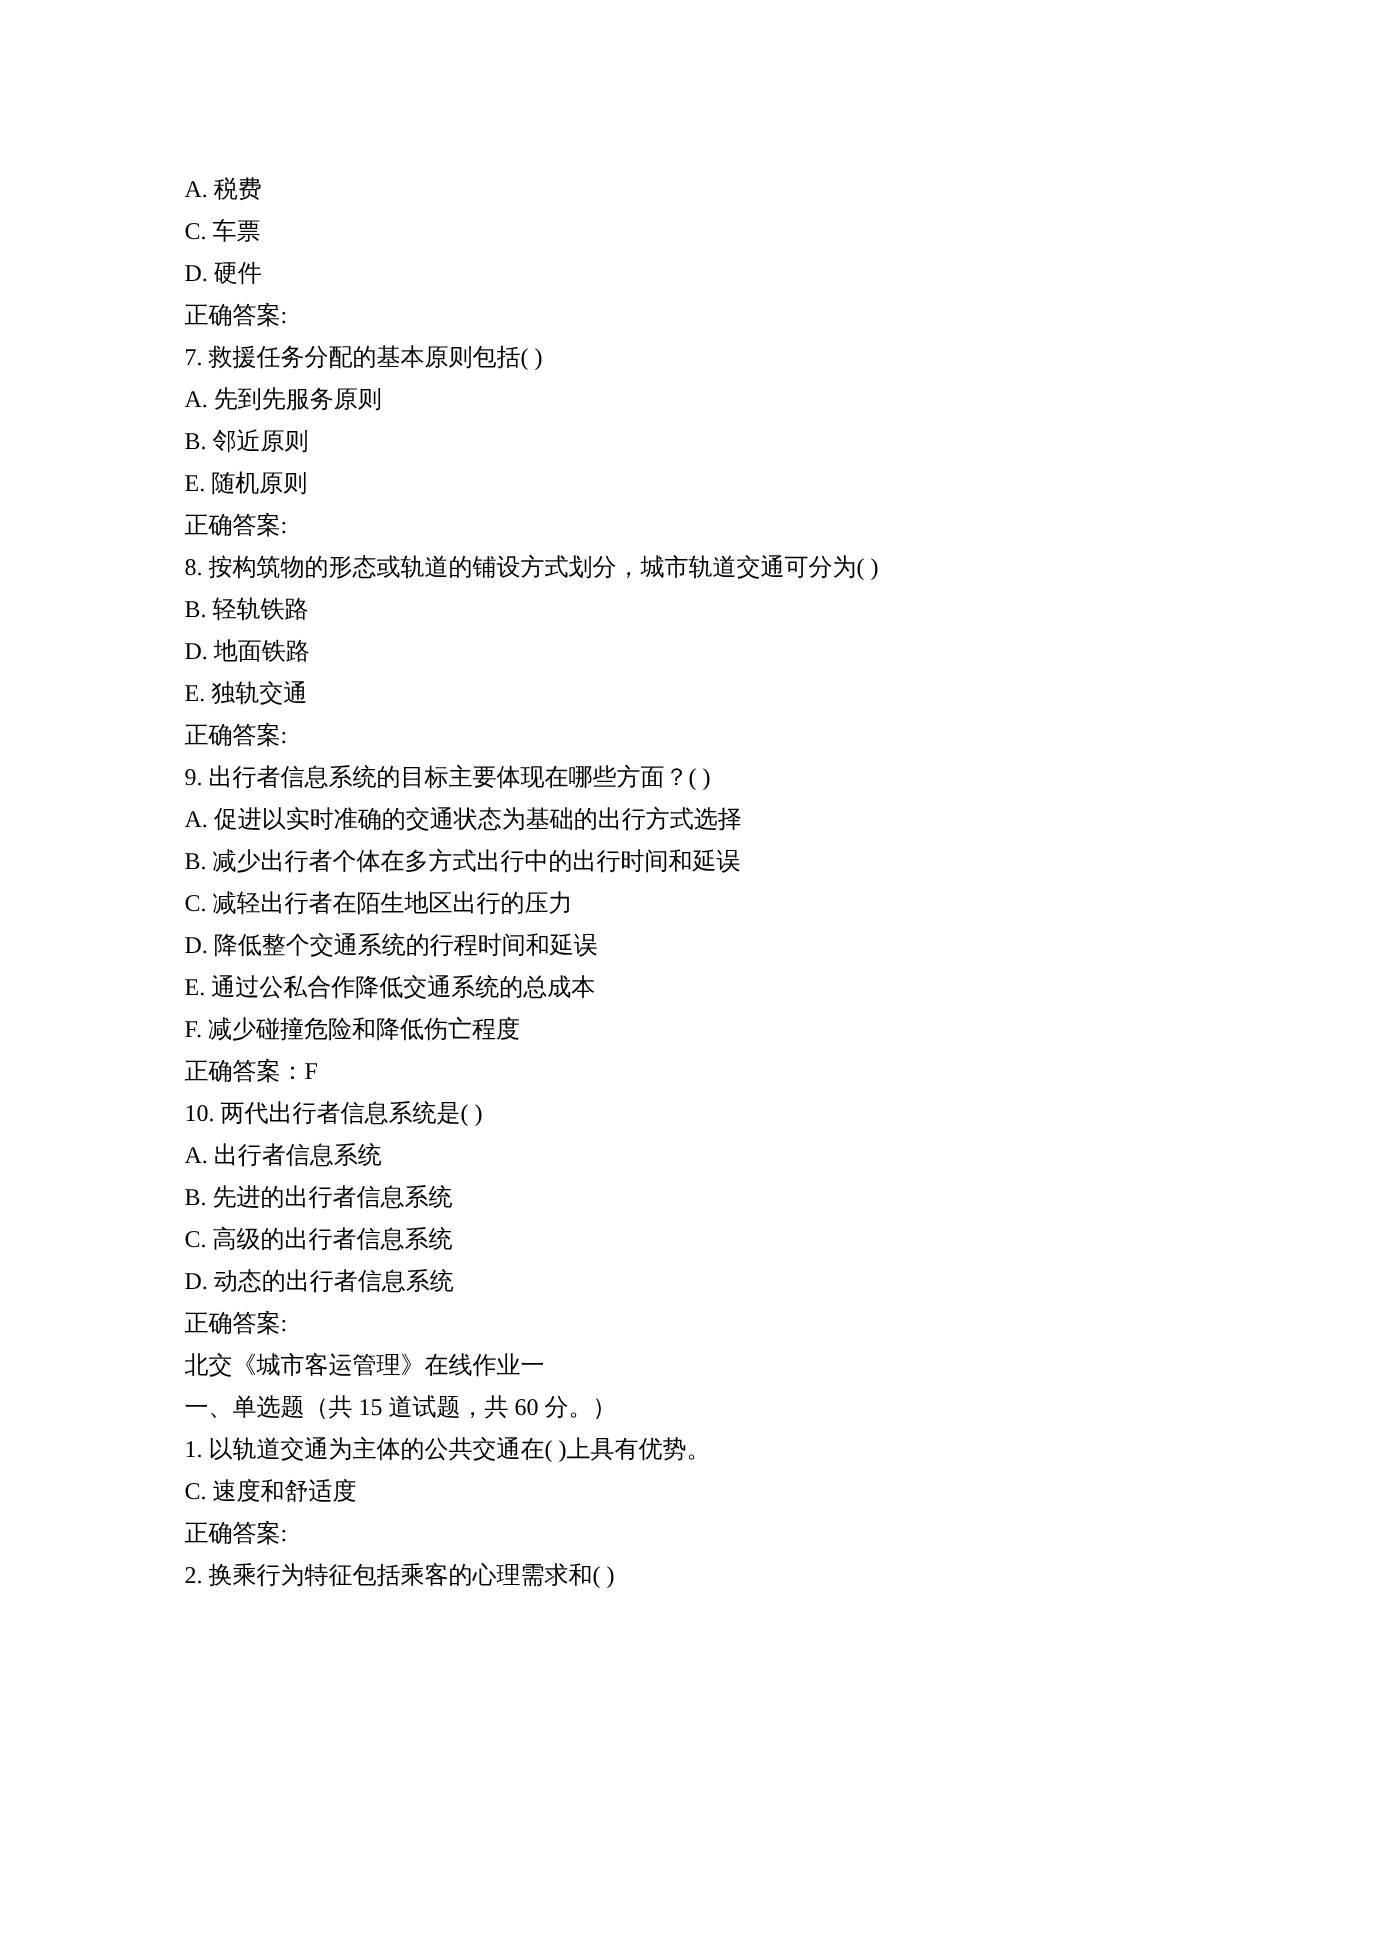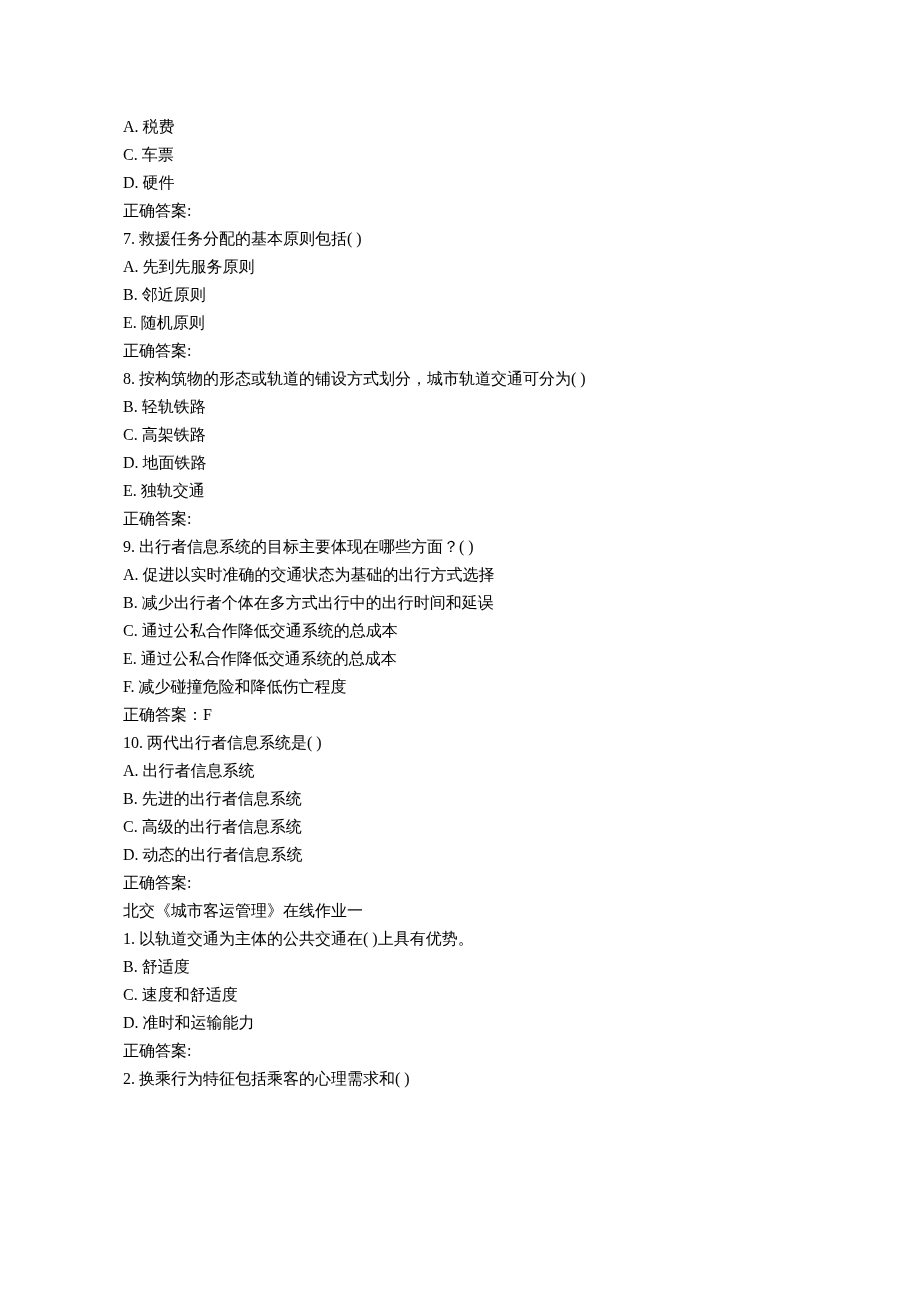--- a/index.html
+++ b/index.html
@@ -25,37 +25,36 @@
     <span class="line">C. 车票</span>
     <span class="line">D. 硬件</span>
     <span class="line">正确答案:</span>
     <span class="line">7. 救援任务分配的基本原则包括( )</span>
     <span class="line">A. 先到先服务原则</span>
     <span class="line">B. 邻近原则</span>
     <span class="line">E. 随机原则</span>
     <span class="line">正确答案:</span>
     <span class="line">8. 按构筑物的形态或轨道的铺设方式划分，城市轨道交通可分为( )</span>
     <span class="line">B. 轻轨铁路</span>
-    <span class="line">C. 高架铁路</span>
     <span class="line">D. 地面铁路</span>
     <span class="line">E. 独轨交通</span>
     <span class="line">正确答案:</span>
     <span class="line">9. 出行者信息系统的目标主要体现在哪些方面？( )</span>
     <span class="line">A. 促进以实时准确的交通状态为基础的出行方式选择</span>
     <span class="line">B. 减少出行者个体在多方式出行中的出行时间和延误</span>
-    <span class="line">C. 通过公私合作降低交通系统的总成本</span>
+    <span class="line">C. 减轻出行者在陌生地区出行的压力</span>
+    <span class="line">D. 降低整个交通系统的行程时间和延误</span>
     <span class="line">E. 通过公私合作降低交通系统的总成本</span>
     <span class="line">F. 减少碰撞危险和降低伤亡程度</span>
     <span class="line">正确答案：F</span>
     <span class="line">10. 两代出行者信息系统是( )</span>
     <span class="line">A. 出行者信息系统</span>
     <span class="line">B. 先进的出行者信息系统</span>
     <span class="line">C. 高级的出行者信息系统</span>
     <span class="line">D. 动态的出行者信息系统</span>
     <span class="line">正确答案:</span>
     <span class="line">北交《城市客运管理》在线作业一</span>
+    <span class="line">一、单选题（共 15 道试题，共 60 分。）</span>
     <span class="line">1. 以轨道交通为主体的公共交通在( )上具有优势。</span>
-    <span class="line">B. 舒适度</span>
     <span class="line">C. 速度和舒适度</span>
-    <span class="line">D. 准时和运输能力</span>
     <span class="line">正确答案:</span>
     <span class="line">2. 换乘行为特征包括乘客的心理需求和( )</span>
   </div>
 
 </body></html>

